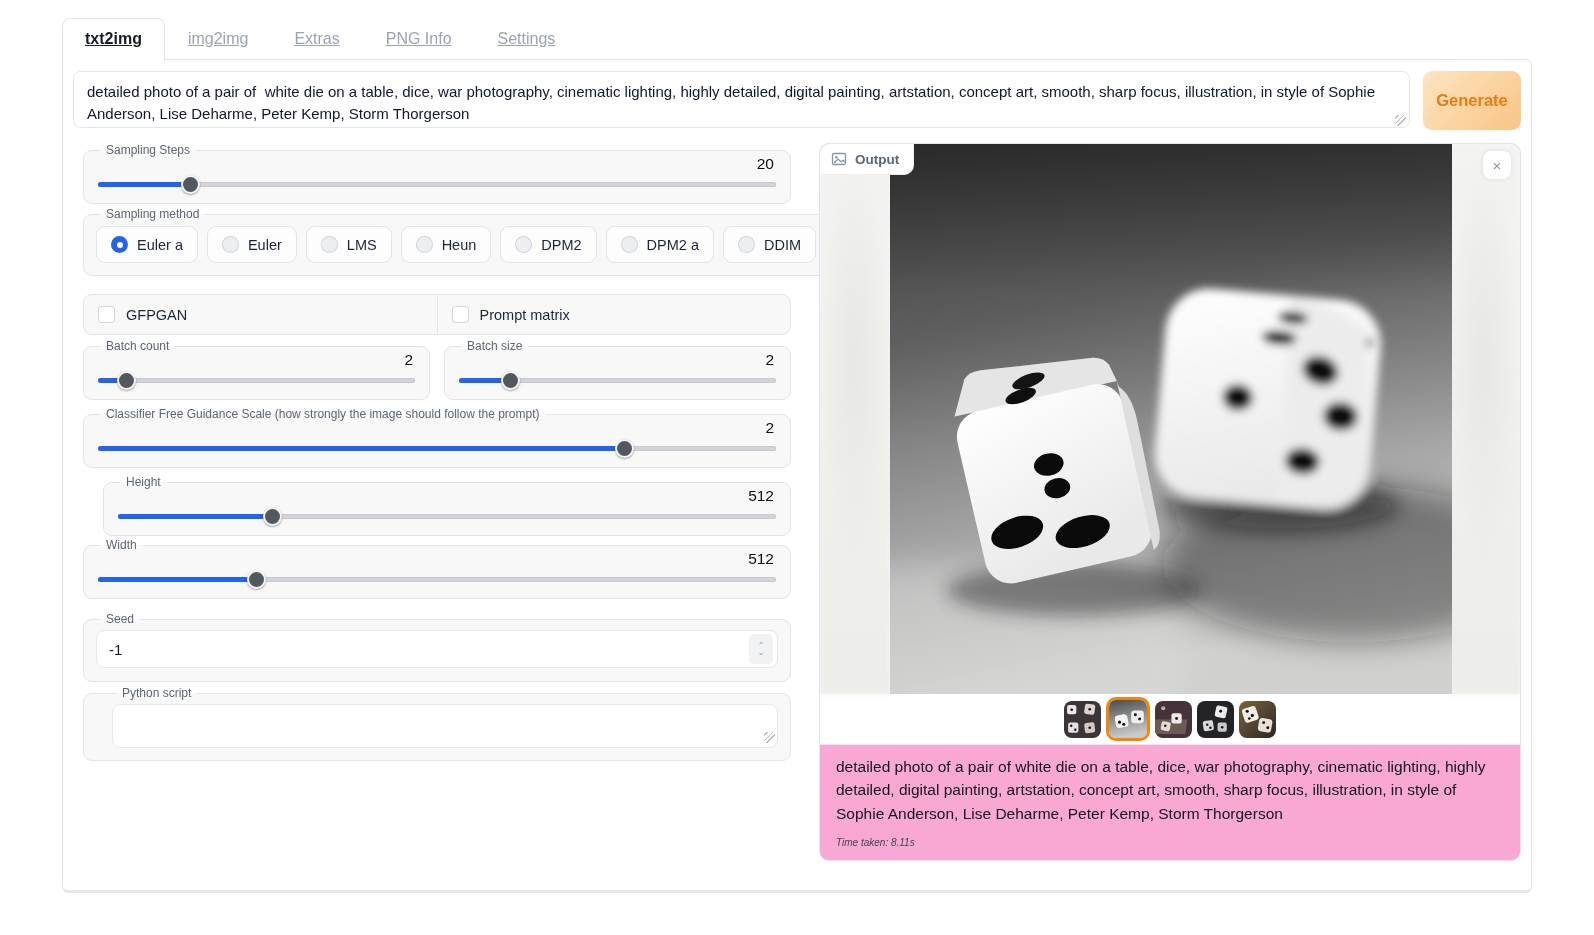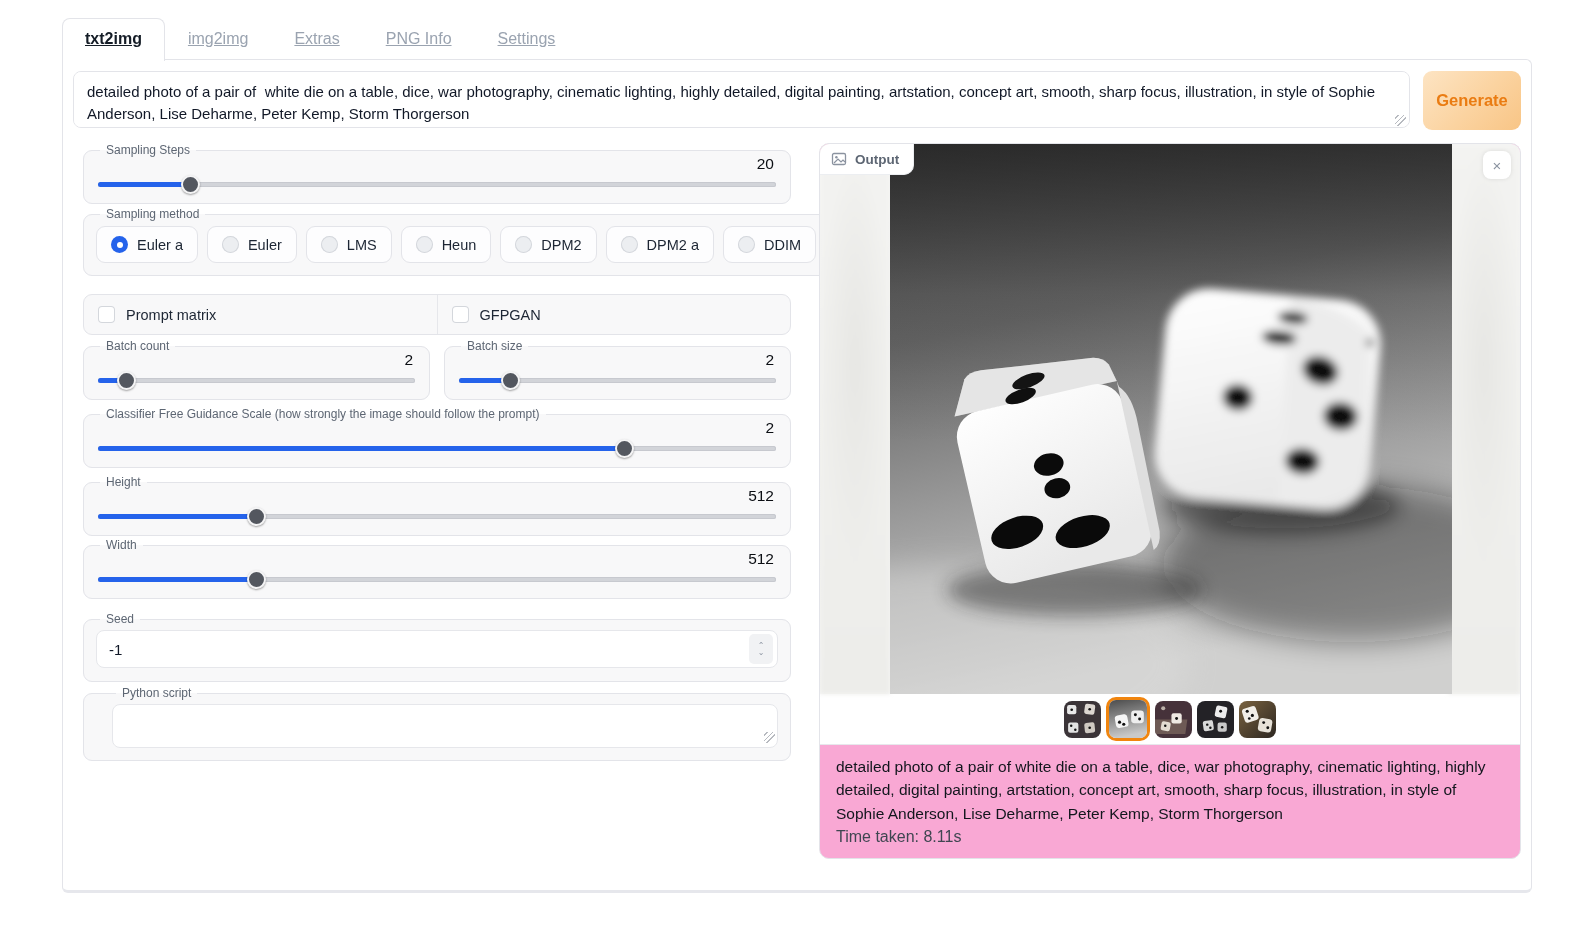--- a/index.html
+++ b/index.html
@@ -116,21 +116,21 @@
       linear-gradient(180deg,#f3f3f1,#ededea); filter:blur(2px); }
   .gallery .side.l { left:0; width:70px; }
   .gallery .side.r { right:0; width:72px; }
   .main-img { position:absolute; left:70px; top:0; width:562px; height:550px; }
   .thumb-strip { height:50px; display:flex; align-items:center; justify-content:center; gap:5px; background:#fff; }
   .thumb { width:37px; height:37px; border-radius:8px; overflow:hidden; cursor:pointer; flex:0 0 auto; }
   .thumb svg { display:block; width:100%; height:100%; }
   .thumb.sel { width:44px; height:44px; border:3px solid #f0850f; border-radius:10px; }
   .caption { border-top:1px solid #e7e8ec; padding:10px 16px 12px; }
   .cap-prompt, .cap-params { font-size:15.5px; line-height:1.5; color:#12161d; }
-  .cap-time { font-size:16px; color:#3f4651; margin-top:3px; }
+  .cap-time { font-size:10px; color:#3f4651; margin-top:12px;font-style:italic; }
 </style>
 </head>
 <body>
 
 <div class="card">
 
   <div class="tabbar">
     <div class="tab active">txt2img</div>
     <div class="tab">img2img</div>
     <div class="tab">Extras</div>
@@ -196,25 +196,25 @@
             <div class="pill">
                 <span class="radio"></span>
                 <span>PLMS</span>
               </div>
           </div>
         </fieldset>
 
         <div class="toggles">
           <div class="toggle-half">
             <span class="checkbox"></span>
-            <span class="toggle-label">Prompt matrix</span>
+            <span class="toggle-label">GFPGAN</span>
           </div>
           <div class="toggle-half">
             <span class="checkbox"></span>
-            <span class="toggle-label">GFPGAN</span>
+            <span class="toggle-label">Prompt matrix</span>
           </div>
         </div>
 
         <div class="batch-row">
           <fieldset class="grp">
             <legend>Batch count</legend>
             <div class="val">2</div>
             <div class="slider">
               <div class="track"></div>
                 <div class="fill" style="width:9%"></div>
@@ -235,21 +235,21 @@
         <fieldset class="grp" style="margin-top:3px;">
           <legend>Classifier Free Guidance Scale (how strongly the image should follow the prompt)</legend>
           <div class="val">2</div>
           <div class="slider">
             <div class="track"></div>
               <div class="fill" style="width:77.8%"></div>
               <div class="thumb" style="left:77.8%"></div>
           </div>
         </fieldset>
 
-        <fieldset class="grp" style="margin-top:3px; margin-bottom:2px;">
+        <fieldset class="grp" style="margin-top:3px; margin-bottom:2px;margin-left:20px;">
           <legend>Height</legend>
           <div class="val">512</div>
           <div class="slider">
             <div class="track"></div>
               <div class="fill" style="width:23.5%"></div>
               <div class="thumb" style="left:23.5%"></div>
           </div>
         </fieldset>
 
         <fieldset class="grp">

